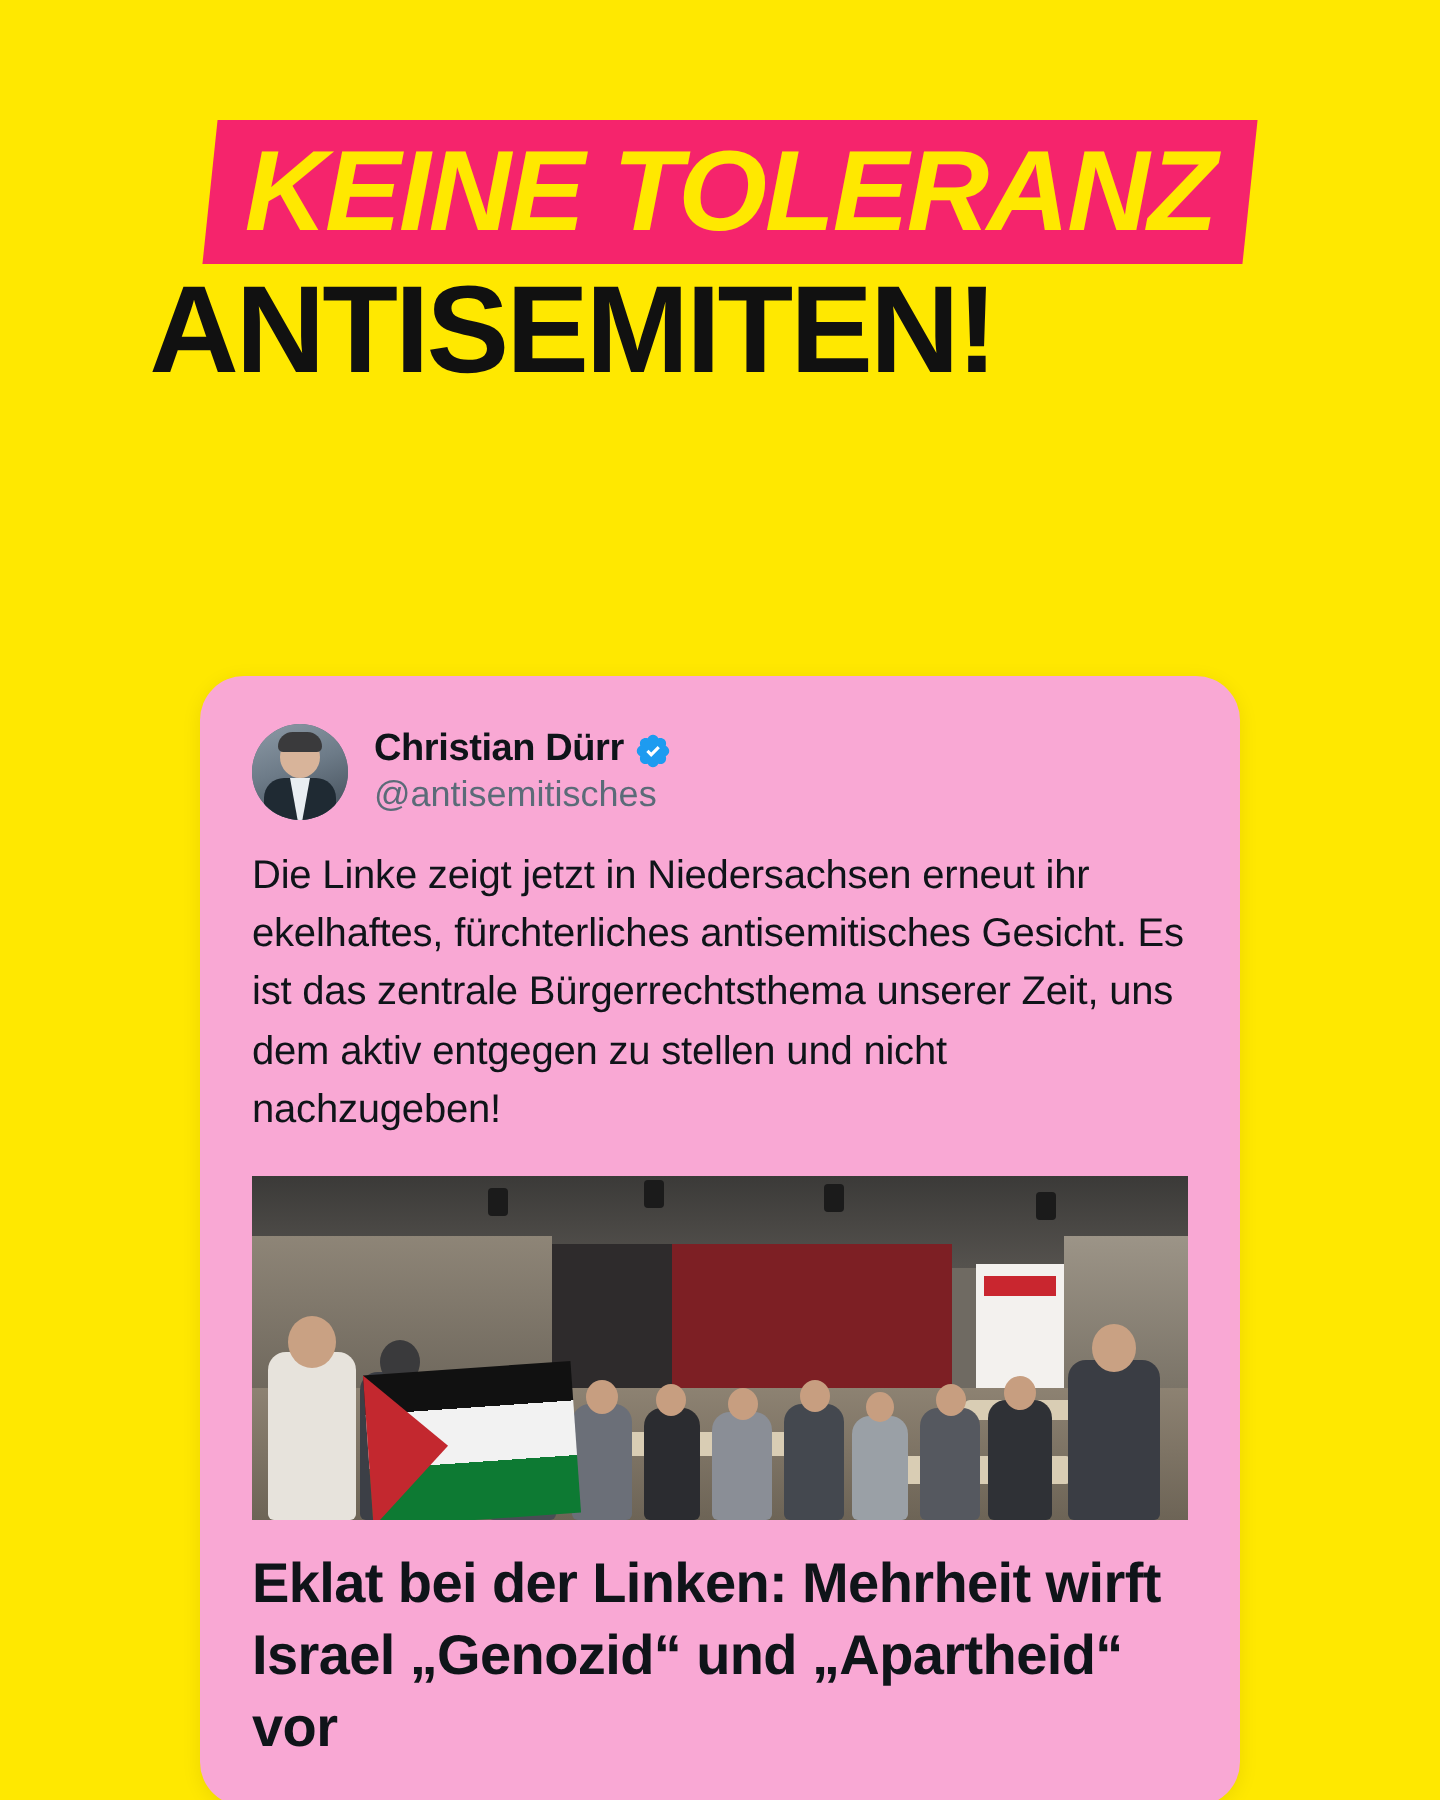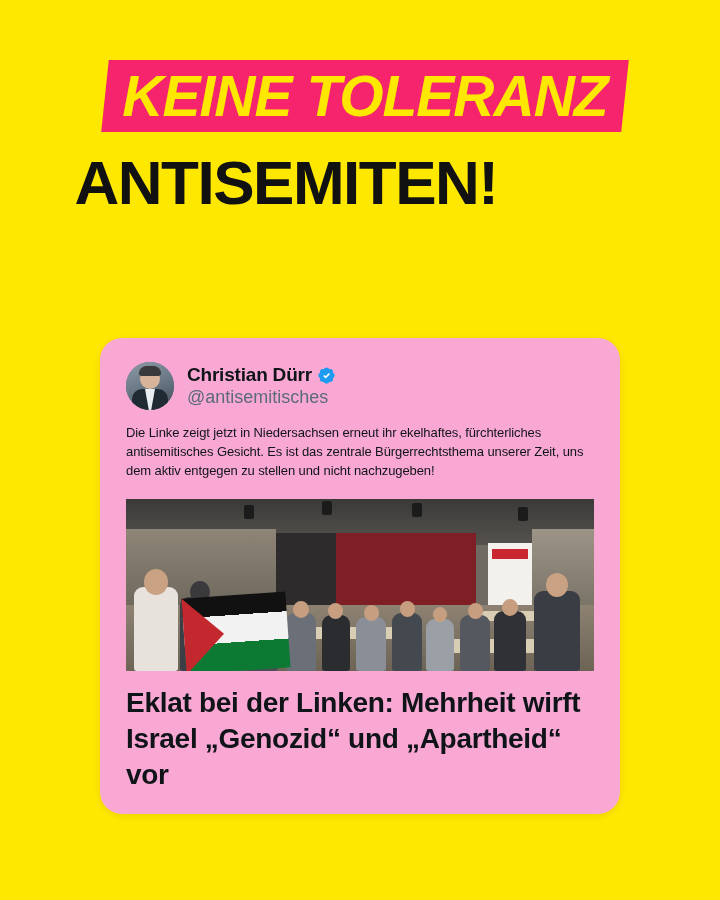--- a/index.html
+++ b/index.html
@@ -59,21 +59,21 @@
     text-align: center;
     color: #111111;
     font-size: 62px;
     font-weight: bold;
     letter-spacing: -1.5px;
     line-height: 1.02;
     white-space: nowrap;
     font-family: "Liberation Sans", sans-serif;
   }
   .headline-line2 { margin-top: 12px; }
-  .headline-line3 { margin-top: 19px; }
+  .headline-line3 { margin-top: 2px; }
 
   
   .tweet-card {
     position: absolute;
     left: 100px;
     top: 338px;
     width: 520px;
     background: #f9a8d4;
     border-radius: 22px;
     box-shadow: 0 2px 10px rgba(0,0,0,0.08);
@@ -148,21 +148,21 @@
     width: 19px;
     height: 19px;
   }
   .handle {
     font-size: 18px;
     color: #5b6b78;
     margin-top: 1px;
   }
   .tweet-text {
     padding: 14px 26px 0 26px;
-    font-size: 13px;
+    font-size: 20px;
     line-height: 1.46;
     color: #0f1419;
     letter-spacing: -0.1px;
   }
 
   
   .news-media {
     margin: 18px 26px 0 26px;
     width: 468px;
     height: 172px;

